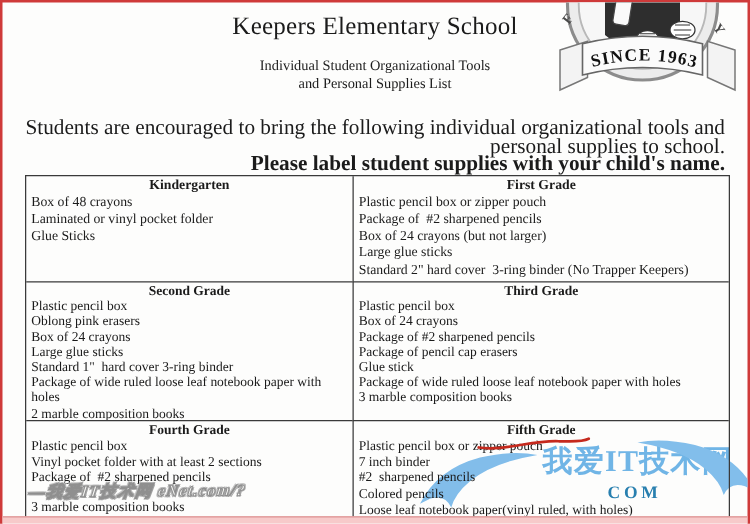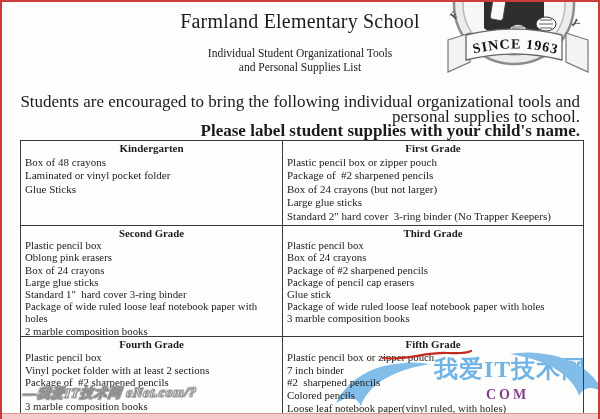--- a/index.html
+++ b/index.html
@@ -46,21 +46,21 @@
     transform:skewX(-8deg) rotate(-.5deg);white-space:nowrap;
   }
   
   .wm-blue{position:absolute;right:12px;bottom:2px;width:252px;height:68px;z-index:0;opacity:.85;}
   .wm-blue .wing{position:absolute;}
   .wm-blue .wing-left{left:0;top:12px;}
   .wm-blue .wing-right{right:-20px;top:2px;transform:scaleX(-1);}
   .wm-main{position:absolute;left:100px;top:4px;font-size:24px;font-weight:bold;
     color:var(--watermark-blue);letter-spacing:1px;white-space:nowrap;}
   .wm-sub{position:absolute;left:152px;top:38px;font-size:14px;font-weight:bold;
-    letter-spacing:3px;color:#701a75;}
+    letter-spacing:3px;color:#0369a1;}
   
   .fifth-underline{position:absolute;left:98px;top:9px;z-index:2;}
   
   .bottom-strip{position:absolute;left:0;right:0;bottom:0;height:5px;
     background:var(--bottom-strip-pink);border-top:1px solid #dd9292;z-index:4;}
 </style>
 </head>
 <body>
 
 <svg class="logo-svg" width="152" height="78" viewBox="0 0 152 78">
@@ -83,21 +83,21 @@
     <path d="M6,40 L28,33 L28,62 L6,72 Z" fill="#f3f3f3" stroke="#777" stroke-width="1.2"></path>
     <path d="M146,40 L124,33 L124,62 L146,72 Z" fill="#f3f3f3" stroke="#777" stroke-width="1.2"></path>
     <path d="M24,35 Q72,23 120,35 L120,60 Q72,48 24,60 Z" fill="#fbfbfb" stroke="#666" stroke-width="1.3"></path>
     <path id="sinceArc" d="M27,55 Q72,42 118,55" fill="none"></path>
     <text font-size="14" font-weight="bold" fill="#111" letter-spacing="1" font-family="Liberation Serif, DejaVu Serif, serif">
       <textPath href="#sinceArc" xlink:href="#sinceArc" startOffset="5">SINCE 1963</textPath>
     </text>
   </g>
 </svg>
 
-<h1 class="title">Farmland Elementary School</h1>
+<h1 class="title">Keepers Elementary School</h1>
 
 <div class="subtitle">
   <div>Individual Student Organizational Tools</div>
   <div>and Personal Supplies List</div>
 </div>
 
 <div class="intro">
   <div>Students are encouraged to bring the following individual organizational tools and personal supplies to school.</div>
   <div class="bold">Please label student supplies with your child's name.</div>
 </div>

